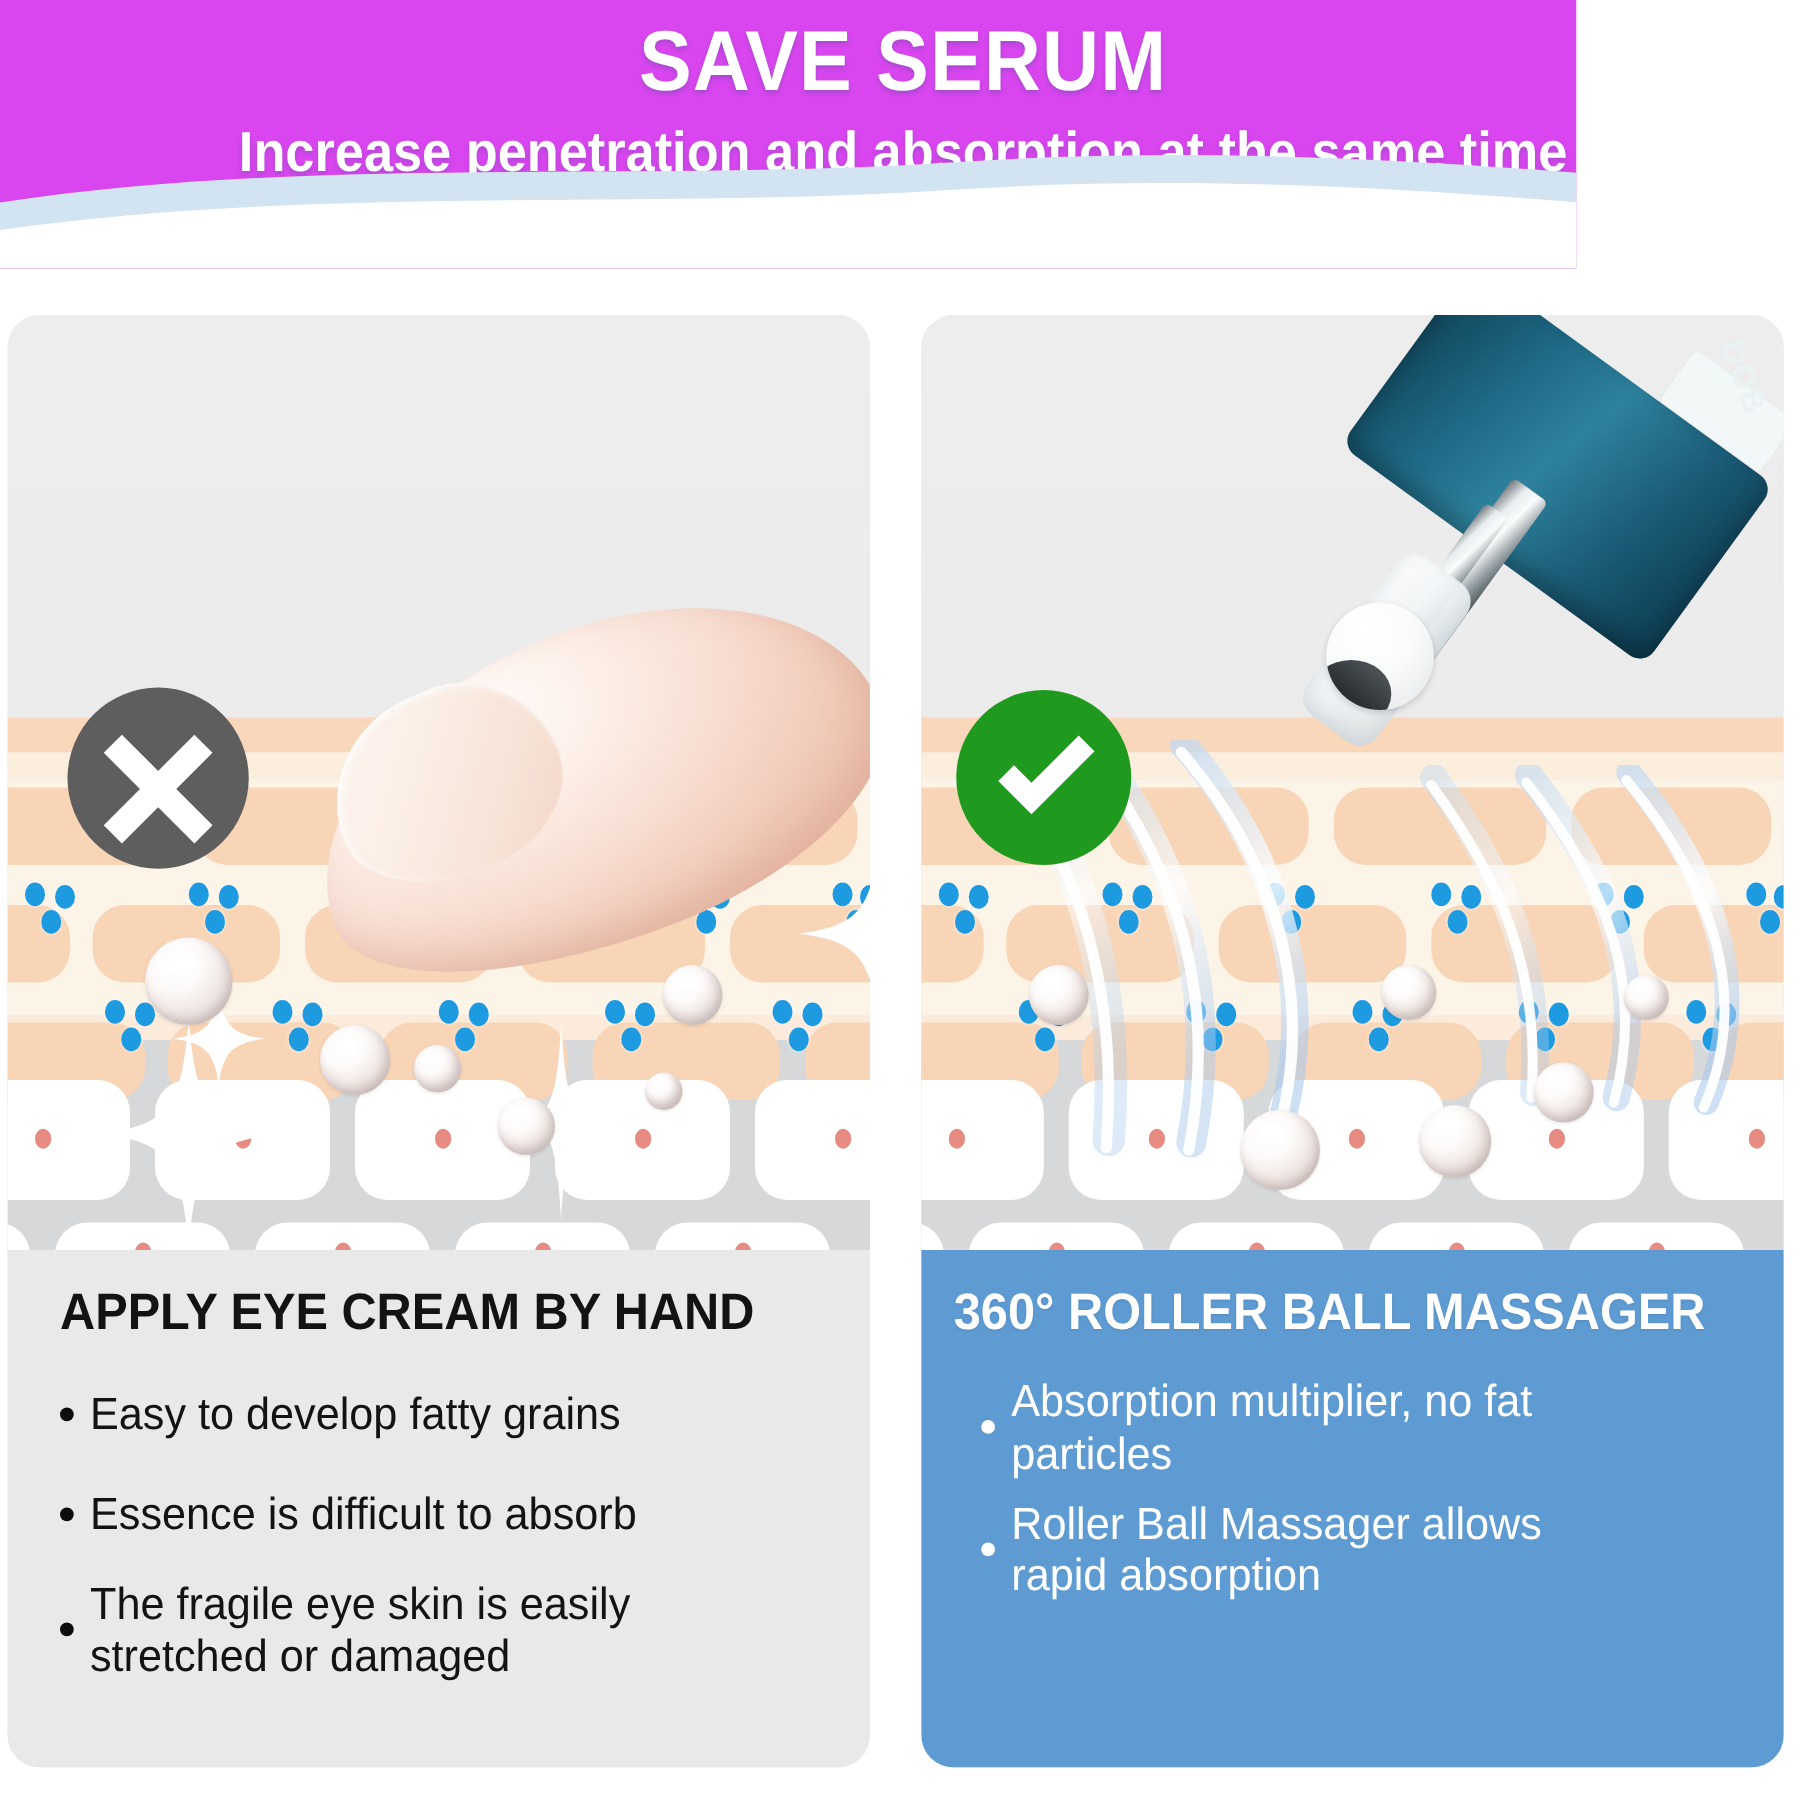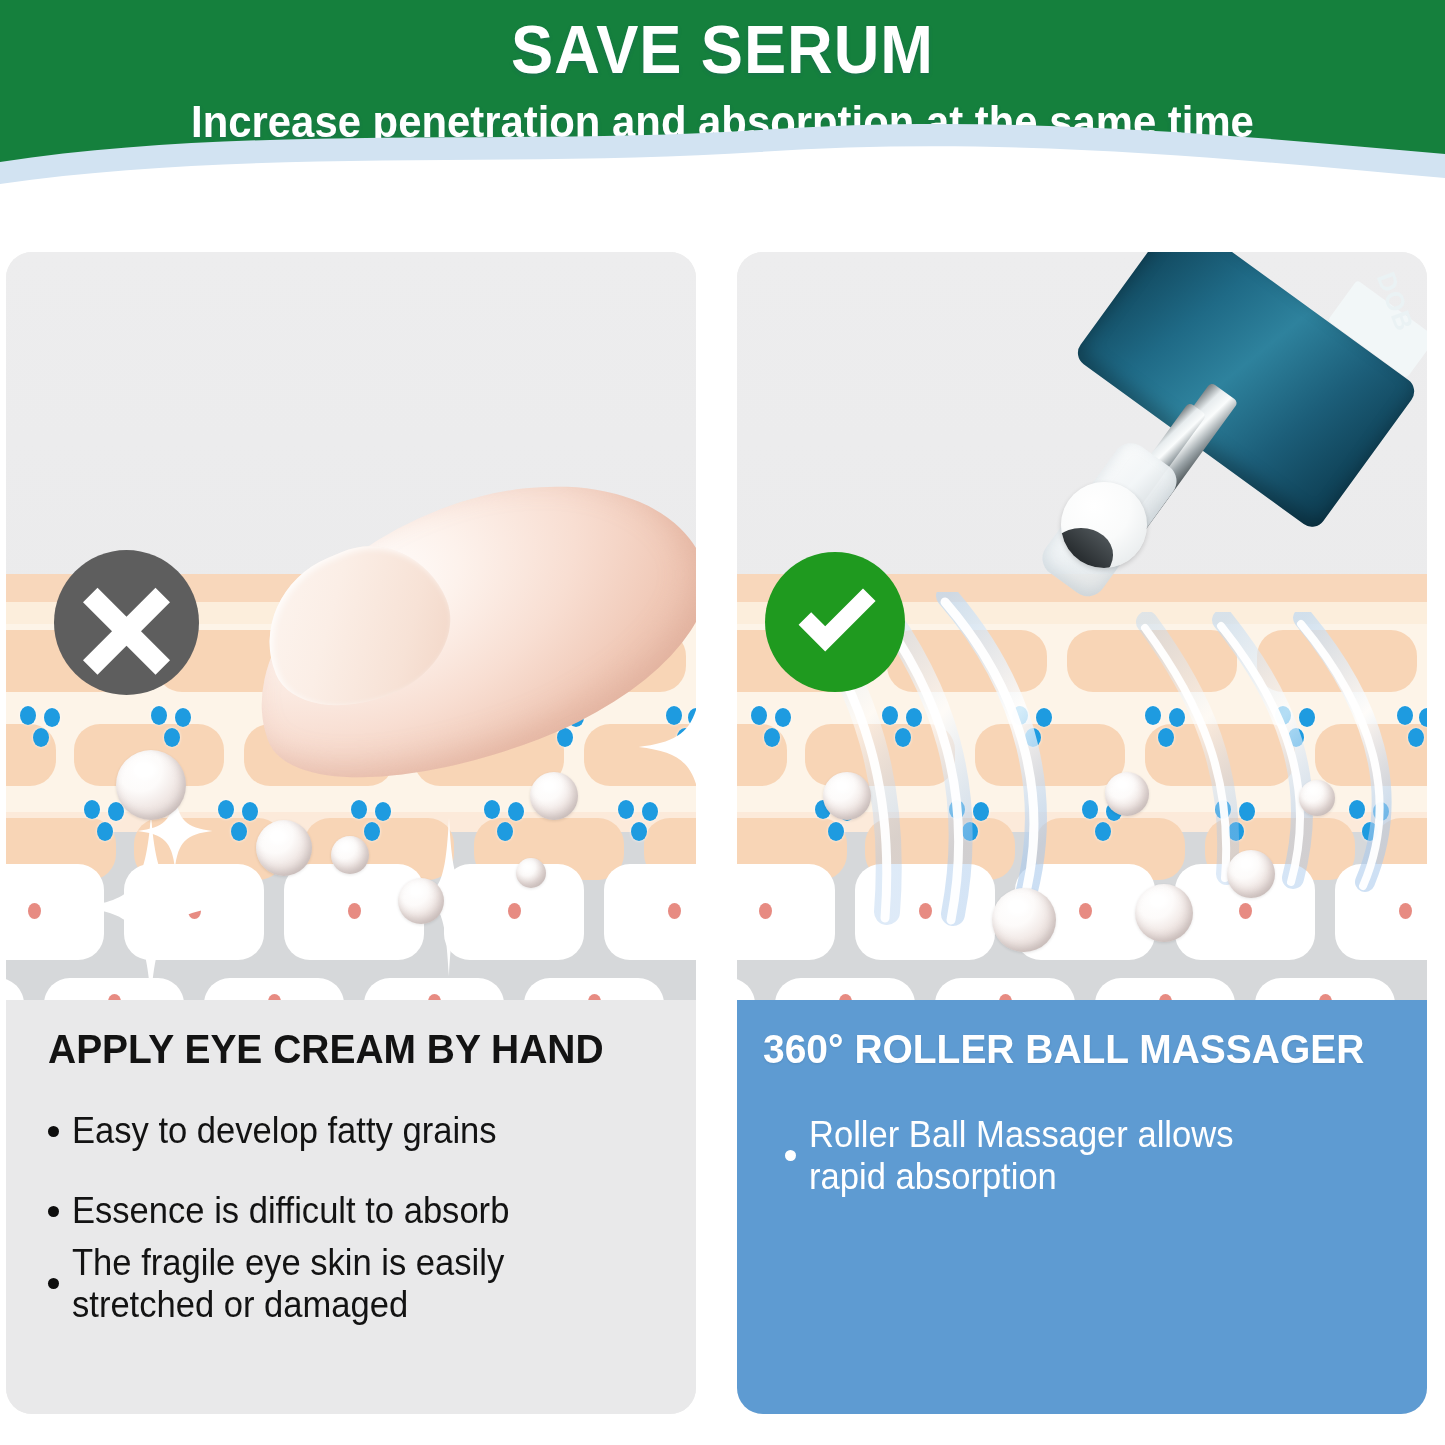--- a/index.html
+++ b/index.html
@@ -6,22 +6,22 @@
   html,body { width:1445px; height:1445px; }
   body {
     font-family:"Liberation Sans", sans-serif;
     background:#ffffff;
     position:relative;
     overflow:hidden;
   }
 
   
   .header{
-    position:absolute; left:0; top:0; width:1445px; height:215px;
-    background:#15803d; overflow:hidden;
+    position:absolute; left:0; top:0; width:1261px; height:215px;
+    background:#d946ef; overflow:hidden;
   }
   .header-wave{ position:absolute; left:0; bottom:0; width:1445px; height:105px; }
   .header-title{
     position:absolute; top:10px; left:0; width:1445px; text-align:center;
     color:#ffffff; font-size:68px; font-weight:bold; letter-spacing:1px;
     font-family:"Liberation Sans", sans-serif;
     transform:scaleX(0.93); text-shadow:0 2px 4px rgba(40,80,120,.28);
   }
   .header-sub{
     position:absolute; top:96px; left:0; width:1445px; text-align:center;
@@ -296,21 +296,21 @@
     <div class="f-title f-title-left">APPLY EYE CREAM BY HAND</div>
     <div class="blist">
       <div class="bitem bitem-left">
         <span class="bdot"></span>
         <span class="btext">Easy to develop fatty grains</span>
       </div>
       <div class="bitem bitem-left" style="margin-top:18px;">
         <span class="bdot"></span>
         <span class="btext">Essence is difficult to absorb</span>
       </div>
-      <div class="bitem bitem-left" style="">
+      <div class="bitem bitem-left" style="margin-top:20px;">
         <span class="bdot"></span>
         <span class="btext">The fragile eye skin is easily stretched or damaged</span>
       </div>
     </div>
   </div>
 </div>
 
 <div class="panel panel-right">
 
   <div class="illus">
@@ -455,19 +455,23 @@
     <div class="badge badge-ok" style="left:28px; top:300px; width:140px; height:140px;">
       <svg viewBox="0 0 100 100" width="140" height="140">
         <path d="M24,52 L33,43 L43,53 L70,26 L79,35 L43,71 Z" fill="#ffffff"></path>
       </svg>
     </div>
   </div>
 
   <div class="footer footer-right">
     <div class="f-title f-title-right">360° ROLLER BALL MASSAGER</div>
     <div class="blist blist-right">
+      <div class="bitem bitem-right">
+        <span class="bdot"></span>
+        <span class="btext">Absorption multiplier, no fat particles</span>
+      </div>
       <div class="bitem bitem-right" style="margin-top:14px;">
         <span class="bdot"></span>
         <span class="btext">Roller Ball Massager allows rapid absorption</span>
       </div>
     </div>
   </div>
 </div>
 
 </body></html>

